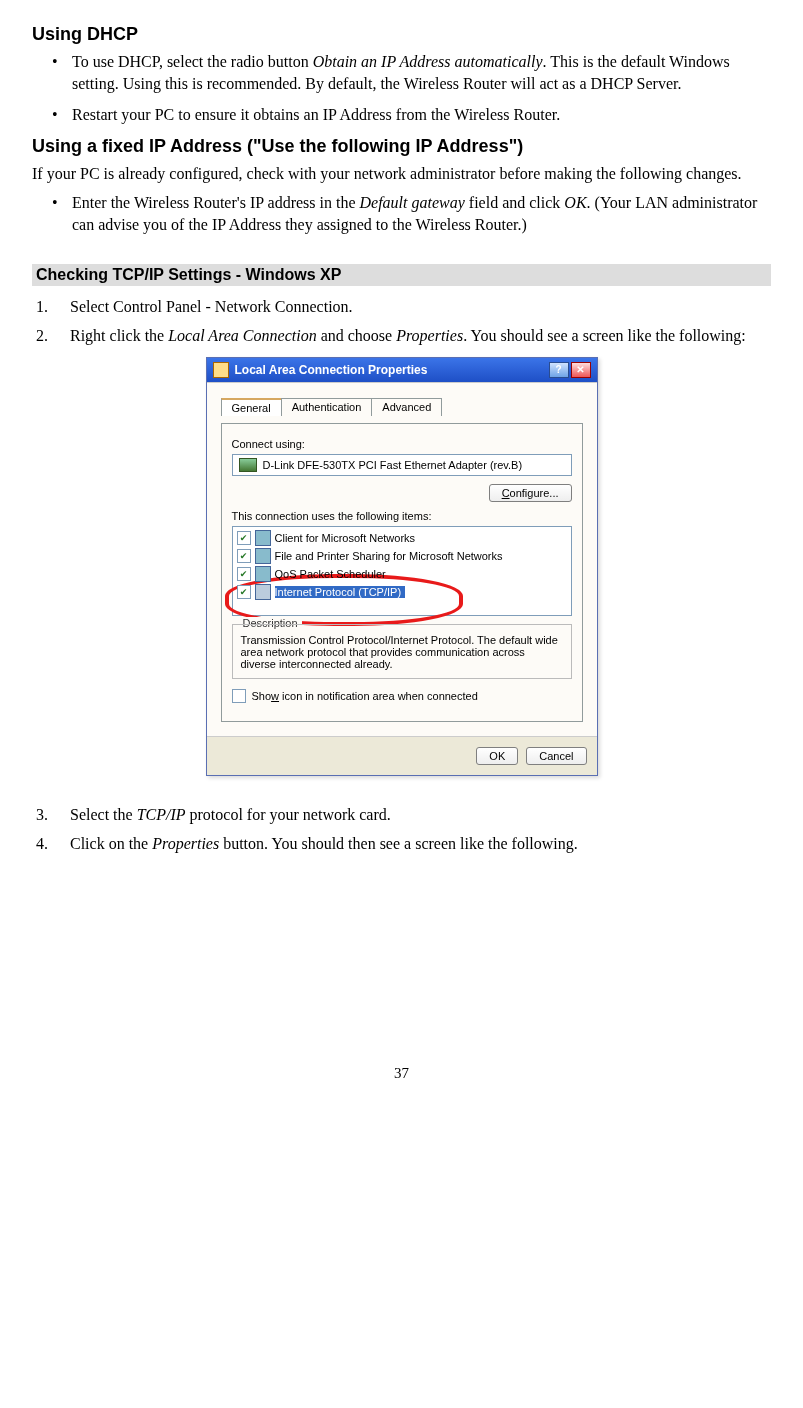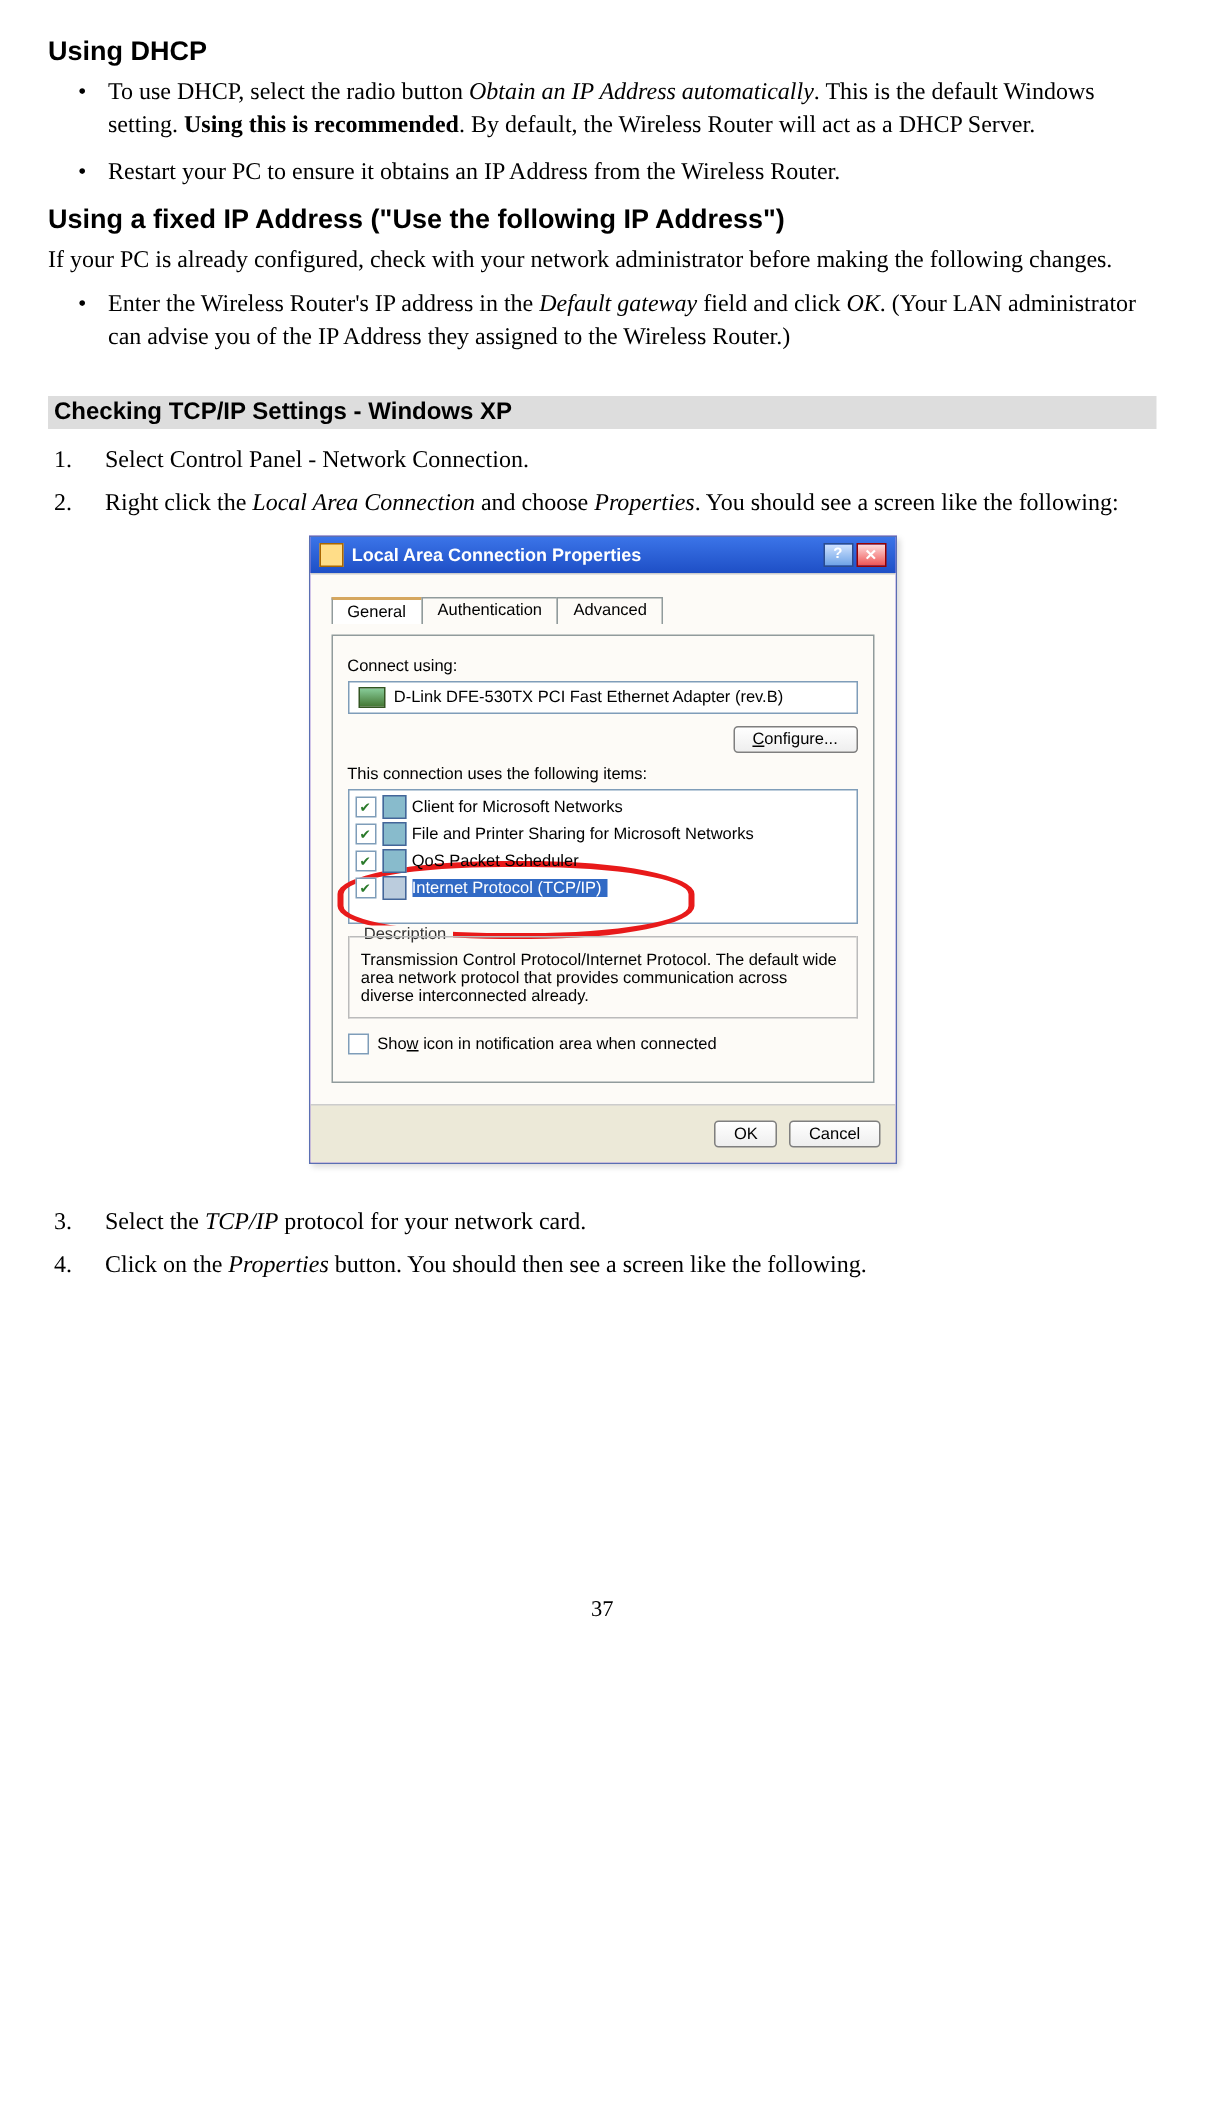--- a/index.html
+++ b/index.html
@@ -54,31 +54,31 @@
     }
     p {
       margin: 4px 0 8px 0;
       line-height: 1.35;
     }
     .page-number {
       text-align: center;
       margin-top: 210px;
       font-size: 15px;
     }
-    b { font-weight: bold; text-align: center; }
+    b { font-weight: normal; text-align: center; }
     i { font-style: italic; }
 
     
     .dialog-wrap {
       width: 390px;
       margin: 10px auto 28px auto;
       font-family: Tahoma, Arial, sans-serif;
       font-size: 11px;
       border: 1px solid #5a6fb3;
-      background: #f0abfc;
+      background: #14b8a6;
       box-shadow: 2px 2px 4px rgba(0,0,0,.15);
     }
     .titlebar {
       background: linear-gradient(to bottom, #3b74e8, #1e4fc6);
       color: white;
       display: flex;
       align-items: center;
       padding: 4px 6px;
       font-weight: bold;
       font-size: 12px;

